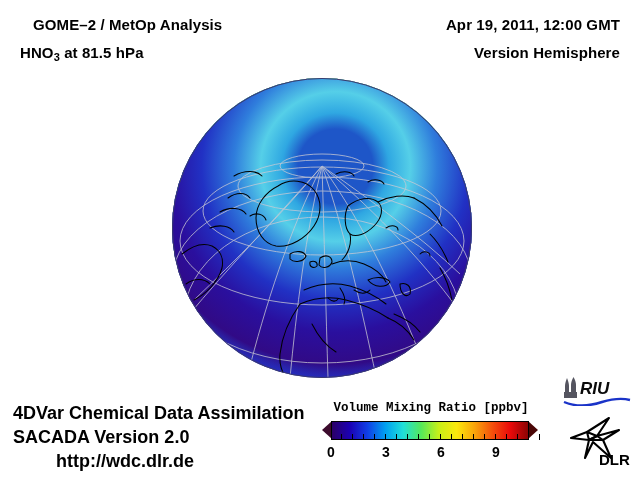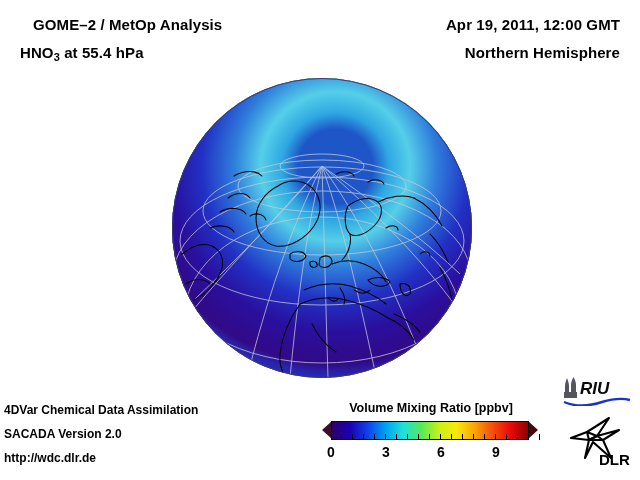--- a/index.html
+++ b/index.html
@@ -71,28 +71,28 @@
   #graticule,#coastlines{position:absolute;inset:0;}
   
   #limb{
     position:absolute;inset:0;border-radius:50%;
     background:radial-gradient(circle at 50% 48%,
       rgba(0,0,0,0) 70%, rgba(0,0,0,.10) 88%, rgba(0,0,0,.30) 100%);
   }
   #globe-ring{position:absolute;inset:0;border-radius:50%;border:1px solid #3a3a6e;}
 
   
-  .foot{position:absolute;left:4px;font-weight:bold;color:#000;font-size:12px;white-space:nowrap;}
+  .foot{position:absolute;left:13px;font-weight:bold;color:#000;font-size:18px;white-space:nowrap;}
   #foot-line1{top:403px;}
   #foot-line2{top:427px;}
-  #foot-line3{top:451px;}
+  #foot-line3{top:451px;margin-left:43px;}
 
   
   #cb-title{position:absolute;left:331px;top:401px;width:200px;text-align:center;
-            font-weight:bold;font-size:12.5px;color:#000;white-space:nowrap;}
+            font-weight:bold;font-size:12.5px;color:#000;white-space:nowrap;font-family:Liberation Mono, monospace;}
   #colorbar{position:absolute;left:322px;top:421px;width:216px;height:19px;}
   #cb-gradient{position:absolute;left:9px;top:0;width:198px;height:19px;border:1px solid #000;box-sizing:border-box;}
   #cb-ramp{position:absolute;inset:0;}
   .cap{position:absolute;top:0;width:0;height:0;border-top:9.5px solid transparent;border-bottom:9.5px solid transparent;}
   #cb-cap-low{left:0;border-right:10px solid #3d0c2e;}
   #cb-cap-high{right:0;border-left:10px solid #4a0606;}
   #cb-ticks{position:absolute;left:9px;top:12px;width:198px;height:7px;}
   #cb-ticks i{position:absolute;top:0;width:1px;height:6px;background:#000;}
   #cb-labels{position:absolute;left:322px;top:444px;width:216px;height:20px;}
   #cb-labels span{position:absolute;top:0;transform:translateX(-50%);
@@ -100,24 +100,24 @@
 
   
   #riu-logo{position:absolute;left:560px;top:376px;width:72px;height:30px;}
   #dlr-logo{position:absolute;left:565px;top:414px;width:68px;height:54px;}
 </style>
 </head>
 <body>
 
 <div class="hdr" id="title-line1">GOME–2 / MetOp Analysis</div>
 
-<div class="hdr" id="title-line2"><span>HNO</span><span class="sub">3</span><span> at 55.4 hPa</span></div>
+<div class="hdr" id="title-line2"><span>HNO</span><span class="sub">3</span><span> at 81.5 hPa</span></div>
 
 <div class="hdr" id="date-line">Apr 19, 2011, 12:00 GMT</div>
-<div class="hdr" id="hemisphere-line">Northern Hemisphere</div>
+<div class="hdr" id="hemisphere-line">Version Hemisphere</div>
 
 <div id="globe-wrap">
   <div id="globe">
     <div class="lay" id="field-base"></div>
     <div class="lay" id="field-midband"></div>
     <div class="lay" id="field-plume"></div>
     <div class="lay" id="field-plume-w"></div>
     <div class="lay" id="field-plume-e"></div>
     <div class="lay" id="field-polarmin"></div>
 

